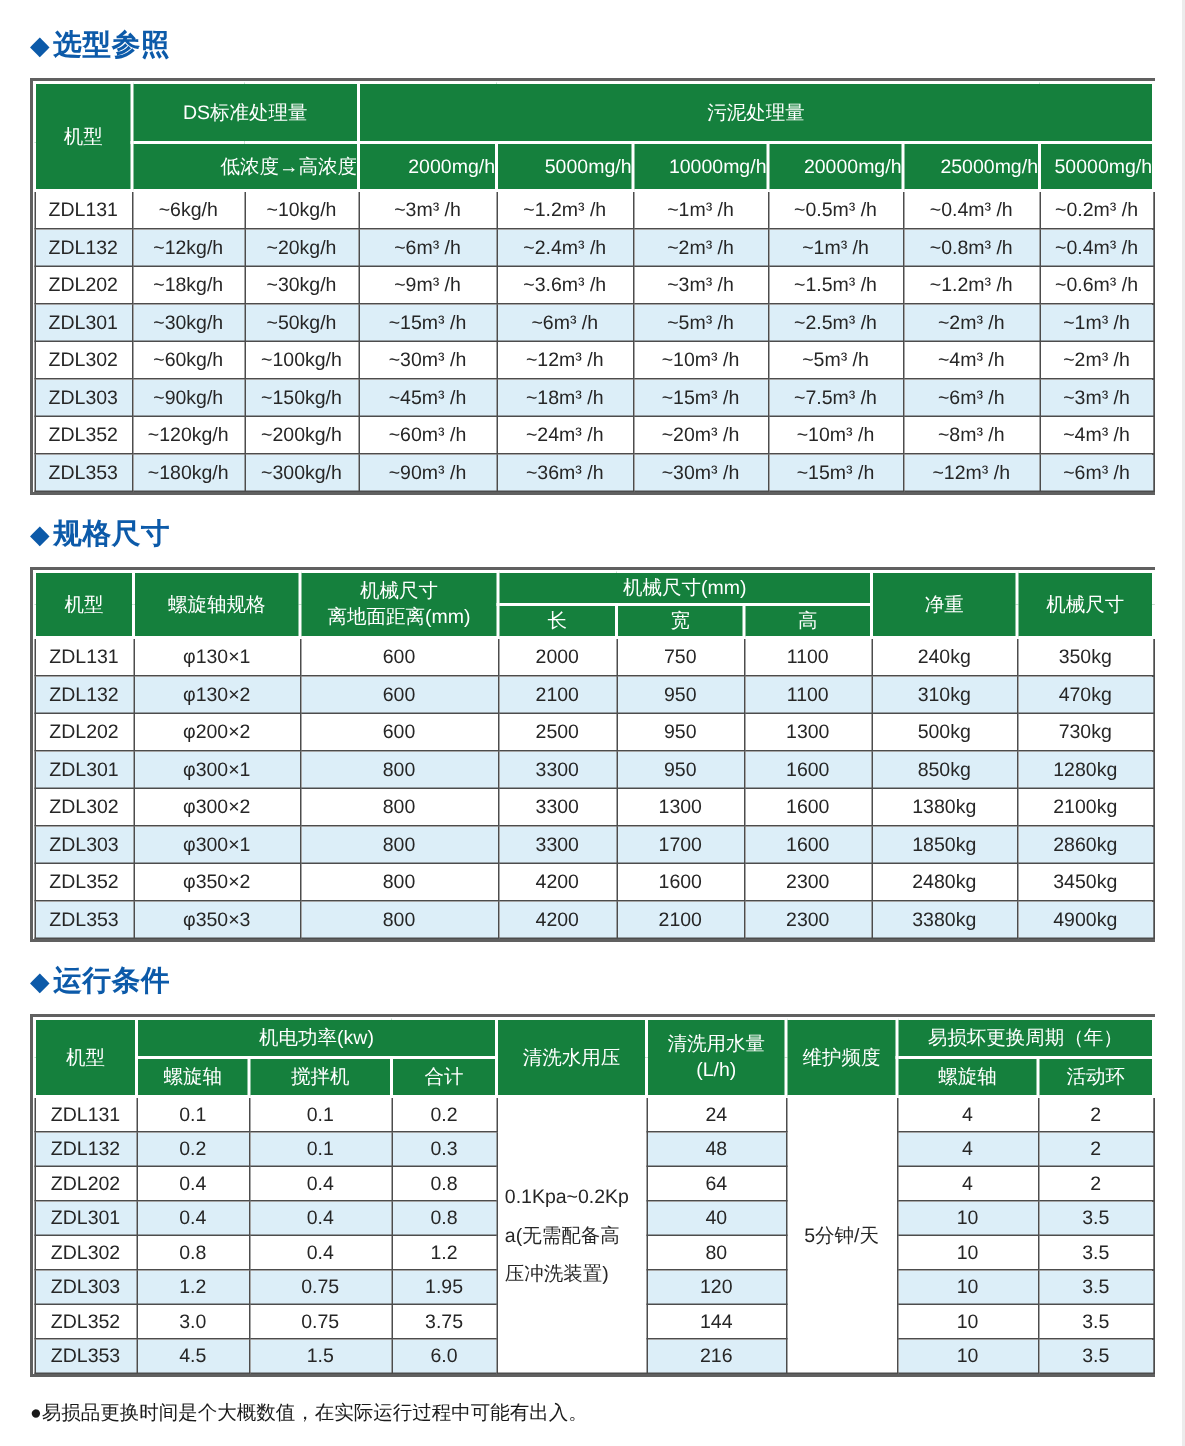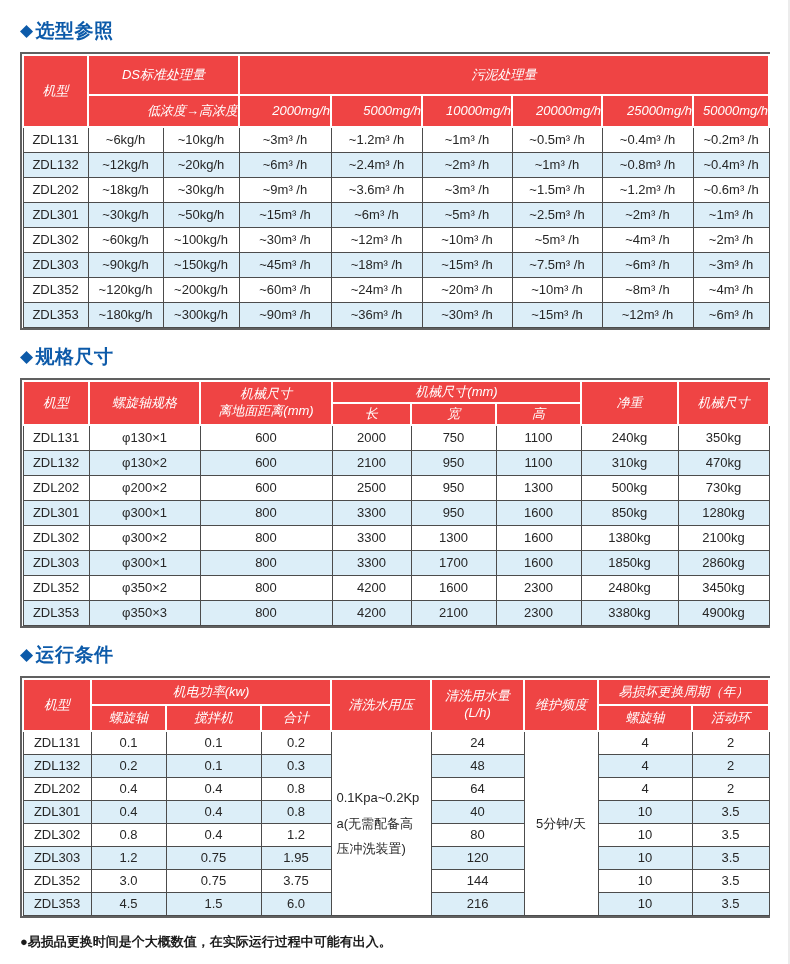--- a/index.html
+++ b/index.html
@@ -12,42 +12,42 @@
   }
   .sec{margin:0 0 15px;}
   .sec-title{
     margin:0 0 9px;font-size:19px;line-height:24px;font-weight:bold;
     color:#0c5aa9;letter-spacing:0.5px;display:flex;align-items:center;
   }
   .diamond{font-size:17px;margin-right:2px;}
   .tbl-wrap{border:2px solid #606060;width:746px;background:#fff;}
   table{border-collapse:collapse;table-layout:fixed;width:100%;}
   th{
-    background:#ef4444;color:#fff;font-weight:normal;font-size:13px;
-    border:2px solid #fff;text-align:center;padding:0;line-height:1.3;font-style:italic;
+    background:#15803d;color:#fff;font-weight:normal;font-size:13px;
+    border:2px solid #fff;text-align:center;padding:0;line-height:1.3;
   }
   td{
     border:1px solid #4c4c4c;font-size:13px;color:#262626;
     text-align:center;padding:0;height:24px;line-height:1.2;
     background:#fff;overflow:hidden;white-space:nowrap;
   }
   tbody tr:nth-child(even) td{background:#dceef8;}
   td.merged{background:#fff !important;white-space:normal;}
   td.merged-pressure{
     background:#fff !important;text-align:left;padding:12px 5px;
     word-break:break-all;white-space:normal;line-height:1.95;
   }
   .t1 .hr1 th{height:38px;}
   .t1 .hr2 th{height:30px;text-align:right;}
   .t2 .hr1 th{height:20px;}
   .t2 .hr2 th{height:20px;}
   .t3 .hr1 th{height:24px;text-align:center;}
   .t3 .hr2 th{height:24px;}
   .t3 td{height:22px;}
-  .note{font-size:13px;color:#1a1a1a;margin:12px 0 0;line-height:1.4;font-weight:bold;}
+  .note{font-size:13px;color:#1a1a1a;margin:12px 0 0;line-height:1.4;}
 </style>
 </head>
 <body>
 
 <div class="page">
 
   <section class="sec">
     <h2 class="sec-title">
       <span class="diamond">◆</span>
       <span>选型参照</span>

